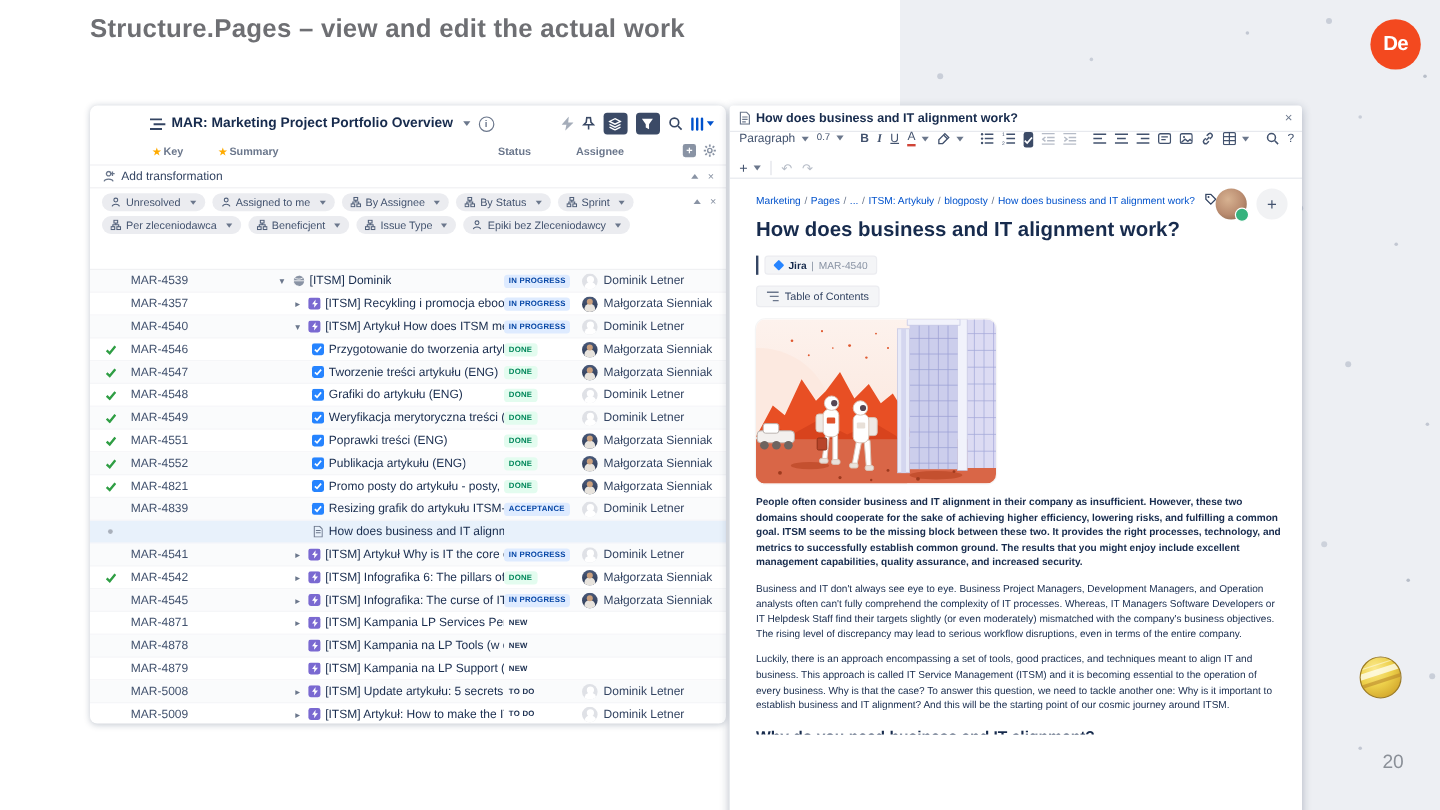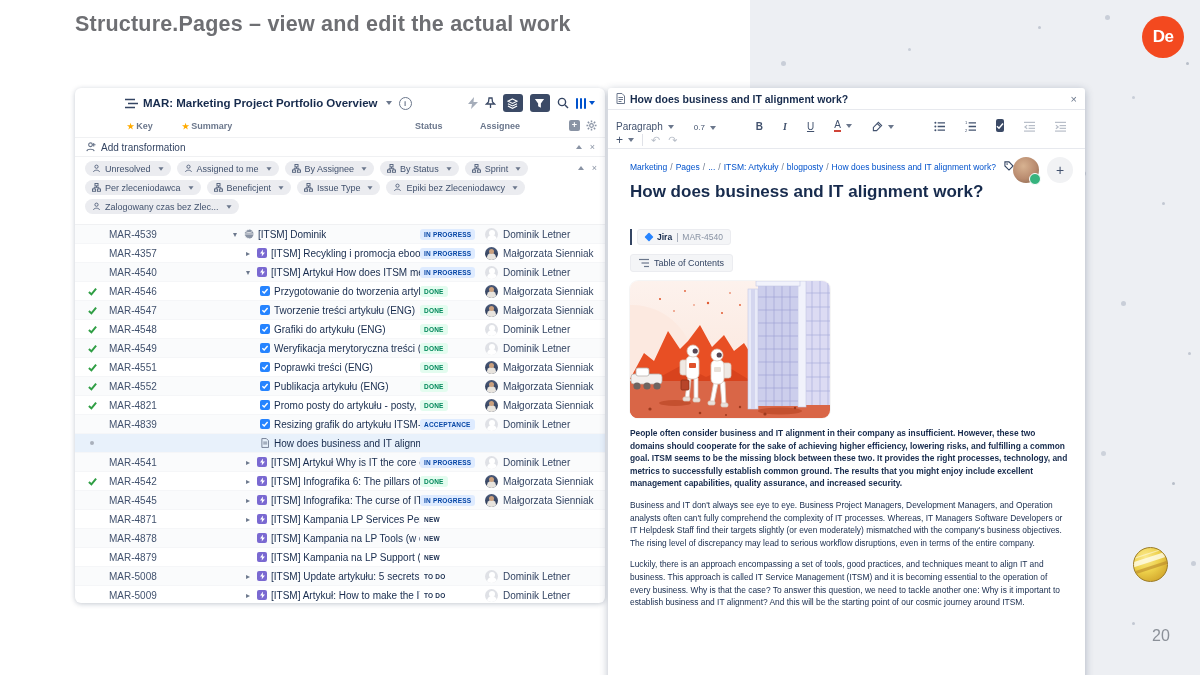--- a/index.html
+++ b/index.html
@@ -80,39 +80,39 @@
   .av.photo{background:linear-gradient(#4a5a7a,#2b3852);}
   .av.photo:after{content:"";position:absolute;left:4px;top:2px;width:5px;height:5px;border-radius:50%;background:#caa07e;box-shadow:0 6px 0 2px #e8e4de;}
   .sel-dot{width:4px;height:4px;border-radius:50%;background:#a9b0bb;}
   
   .editor{position:absolute;left:608px;top:88px;width:477px;height:628px;background:#fff;border-radius:3px;
           box-shadow:0 2px 8px rgba(23,43,77,.3);overflow:hidden;}
   .e-titlebar{height:21px;border-bottom:1px solid #e7e9ee;display:flex;align-items:center;padding:0 8px;gap:5px;}
   .e-title{font-size:10.5px;font-weight:700;color:#172b4d;flex:1;overflow:hidden;white-space:nowrap;}
   .e-close{color:#6b778c;font-size:11px;cursor:default;}
   .e-toolbar{border-bottom:1px solid #e7e9ee;}
-  .tb-row1{height:22px;display:flex;align-items:flex-end;padding:0 8px;gap:20px;color:#42526e;font-size:10px;}
+  .tb-row1{height:22px;display:flex;align-items:flex-start;padding:0 8px;gap:7px;color:#42526e;font-size:10px;}
   .tb-row2{height:16px;display:flex;align-items:center;padding:0 8px;gap:8px;color:#42526e;}
   .tbi{display:inline-flex;align-items:center;gap:2px;}
   .tbi svg{width:11px;height:11px;}
   .tbi.disabled{opacity:.38;}
   .tb-b{font-weight:700;} .tb-i{font-style:italic;font-family:"Liberation Serif",serif;font-weight:700;} .tb-u{text-decoration:underline;}
   .tb-a{border-bottom:2px solid #d04437;line-height:1;padding-bottom:0px;}
   .tb-task{width:13px;height:13px;background:#3b4a66;border-radius:2px;display:flex;align-items:center;justify-content:center;}
   .tb-sep{width:1px;height:12px;background:#e0e2e8;}
   .e-body{position:relative;height:451px;padding:12px 16px 0 22px;overflow:hidden;}
   .e-avatars{position:absolute;right:12px;top:8px;display:flex;align-items:center;gap:8px;}
   .big-av{width:26px;height:26px;border-radius:50%;background:radial-gradient(circle at 40% 35%, #d7b291 0%, #b98b6f 55%, #7d5c44 100%);position:relative;}
   .big-av .gbadge{position:absolute;right:-2px;bottom:-2px;width:10px;height:10px;border-radius:50%;background:#36b37e;border:1.5px solid #fff;}
   .add-circle{width:26px;height:26px;border-radius:50%;background:#f1f2f4;color:#42526e;display:flex;align-items:center;justify-content:center;font-size:14px;}
   .crumbs{font-size:8.5px;color:#6b778c;display:flex;align-items:flex-end;gap:3px;max-width:400px;flex-wrap:nowrap;}
   .crumbs a{color:#0052cc;text-decoration:none;white-space:nowrap;}
   .crumb-ics{display:inline-flex;gap:6px;margin-left:5px;color:#344563;}
   .e-h1{font-size:17px;font-weight:700;color:#172b4d;margin:10px 0 0 0;}
-  .jira-row{display:flex;align-items:flex-end;margin-top:27px;}
+  .jira-row{display:flex;align-items:flex-end;margin-top:11px;}
   .caret-bar{width:2px;height:16px;background:#344563;margin-right:5px;}
   .jira-chip{display:inline-flex;align-items:center;gap:4px;background:#f4f5f7;border:1px solid #ebecf0;border-radius:3px;padding:2px 7px;font-size:8.5px;}
   .jira-chip b{color:#172b4d;} .jira-chip .mut{color:#8993a4;}
   .jdiamond{width:8px;height:8px;background:#2684ff;transform:rotate(45deg) scale(.8);border-radius:1px;}
   .toc-chip{display:inline-flex;align-items:center;gap:5px;background:#f4f5f7;border:1px solid #ebecf0;border-radius:3px;
             padding:3px 8px;font-size:9px;color:#344563;margin-top:9px;}
   .figure{width:200px;height:137px;border-radius:8px;overflow:hidden;margin-top:9px;box-shadow:0 0 0 1px rgba(0,0,0,.04);}
   .para{font-size:8.4px;line-height:12.6px;color:#172b4d;margin:9px 0 0 0;max-width:441px;}
   .para.lead{font-weight:700;}
   .e-h2{font-size:13px;font-weight:700;color:#172b4d;margin:12px 0 0 0;}
@@ -332,32 +332,20 @@
           <span class="chev"></span>
         </span>
         <span class="chip">
           <span class="ic" style="width:9px;height:9px;">
             <svg viewBox="0 0 10 10" fill="none" stroke="#505f79" stroke-width="1">
               <circle cx="5" cy="3" r="1.8"></circle>
               <path d="M1.6 8.8 C2.2 6.2 7.8 6.2 8.4 8.8"></path>
             </svg>
           </span>
           <span>Epiki bez Zleceniodawcy</span>
-          <span class="chev"></span>
-        </span>
-      </div>
-    <div class="chip-row">
-        <span class="chip">
-          <span class="ic" style="width:9px;height:9px;">
-            <svg viewBox="0 0 10 10" fill="none" stroke="#505f79" stroke-width="1">
-              <circle cx="5" cy="3" r="1.8"></circle>
-              <path d="M1.6 8.8 C2.2 6.2 7.8 6.2 8.4 8.8"></path>
-            </svg>
-          </span>
-          <span>Zalogowany czas bez Zlec...</span>
           <span class="chev"></span>
         </span>
       </div>
   </div>
 
   <div class="s-rows" id="issue-rows">
       <div class="trow zebra">
         <span class="c-check"></span>
         <span class="c-key">MAR-4539</span>
         <span class="c-sum" style="padding-left:55px">

